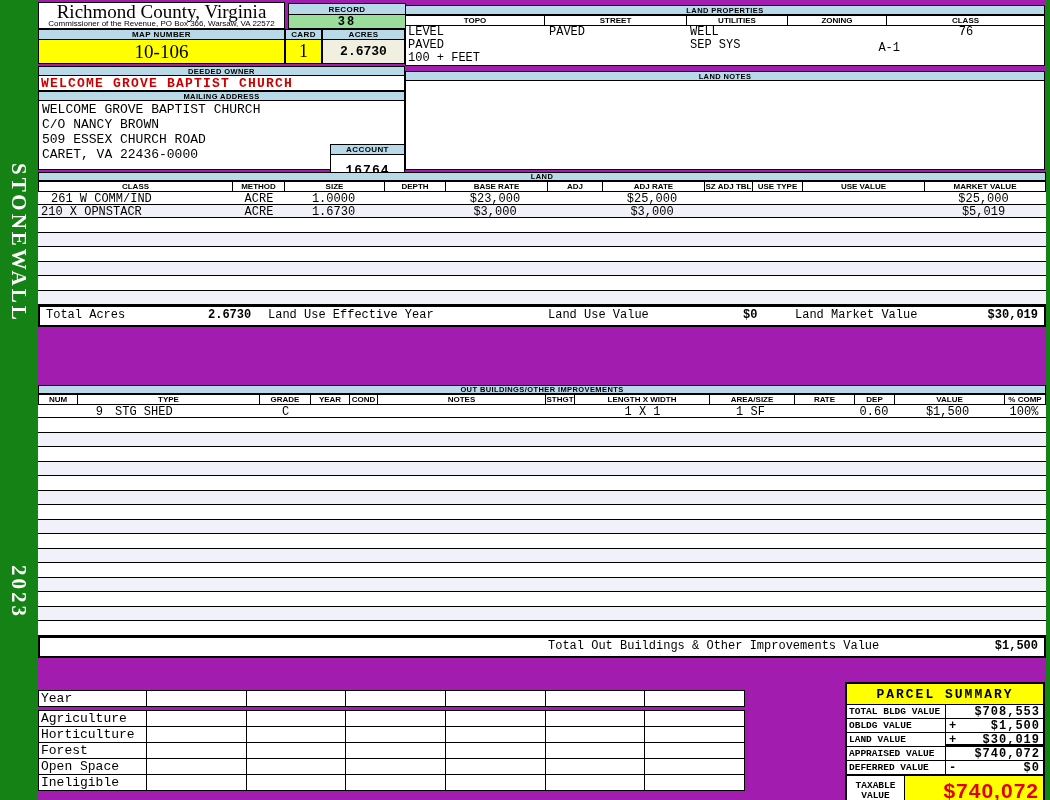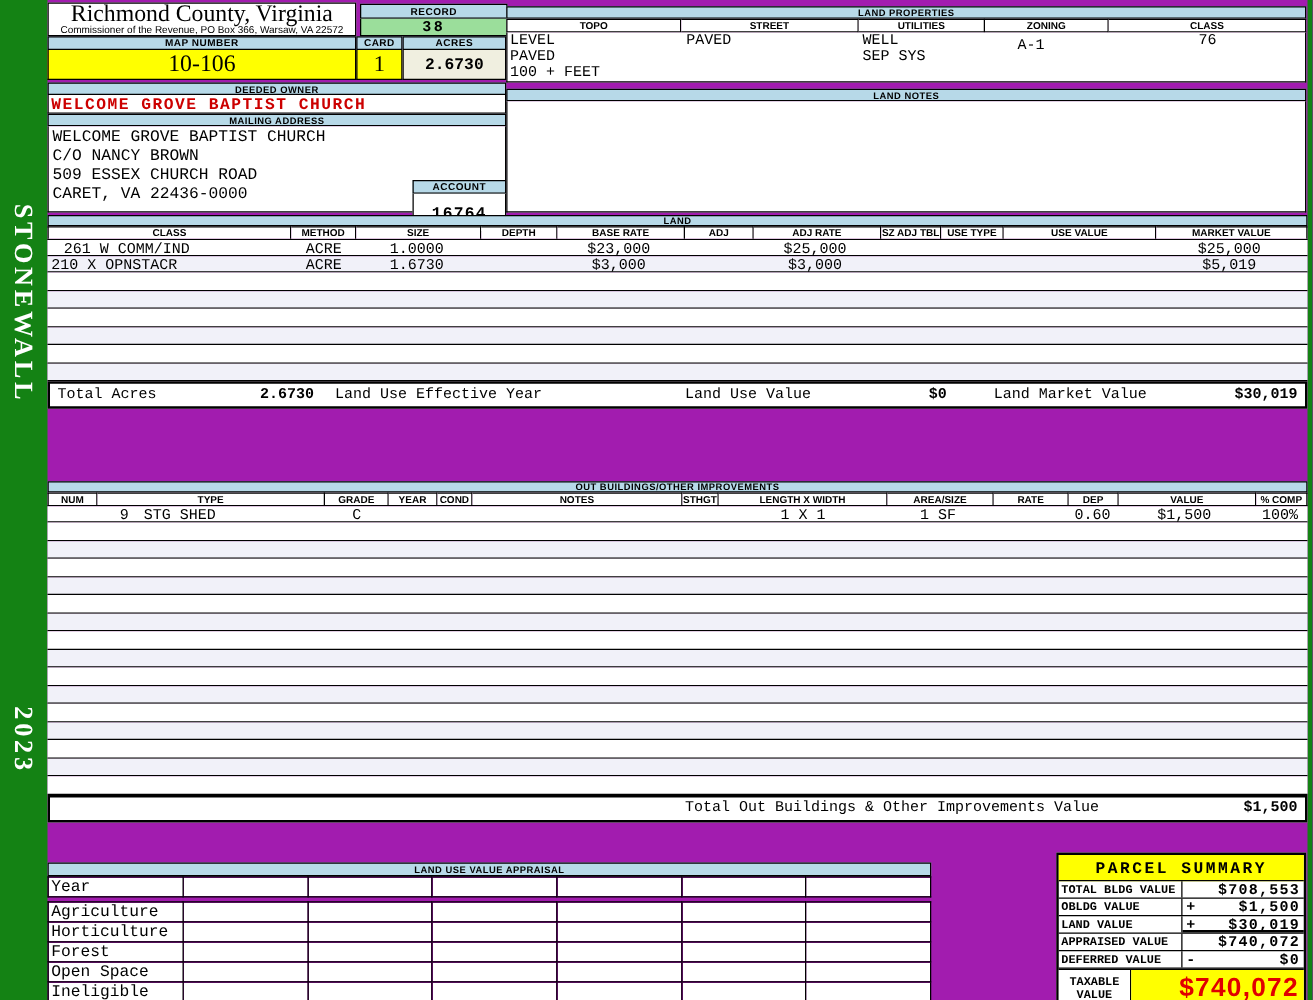--- a/index.html
+++ b/index.html
@@ -149,21 +149,21 @@
       <div class="th" style="width:99px">ZONING</div>
       <div class="th" style="flex:1">CLASS</div>
     </div>
     <div id="lp-body">
       <div style="left:2px;top:0">LEVEL</div>
       <div style="left:2px;top:13px">PAVED</div>
       <div style="left:2px;top:26px">100 + FEET</div>
       <div style="left:143px;top:0">PAVED</div>
       <div style="left:284px;top:0">WELL</div>
       <div style="left:284px;top:13px">SEP SYS</div>
-      <div style="left:408px;top:4px;width:86px;text-align:left">A-1</div>
+      <div style="left:408px;top:16px;width:86px;text-align:right">A-1</div>
       <div style="left:482px;top:0;width:156px;text-align:center">76</div>
     </div>
   </div>
 
   <div id="owner-bar" class="abs hbar">DEEDED OWNER</div>
   <div id="owner-val" class="abs">WELCOME GROVE BAPTIST CHURCH</div>
   <div id="mail-bar" class="abs hbar">MAILING ADDRESS</div>
   <div id="mail-box" class="abs">
     <div>WELCOME GROVE BAPTIST CHURCH</div>
     <div>C/O NANCY BROWN</div>
@@ -287,21 +287,20 @@
       <div class="erow"></div>
       <div class="erow"></div>
     </div>
     <div class="total-row">
       <span style="left:508px">Total Out Buildings &amp; Other Improvements Value</span>
       <span class="bld" style="right:6px">$1,500</span>
     </div>
   </div>
 
   <div id="lu-panel" class="abs">
-    <div class="hbar">LAND USE VALUE APPRAISAL</div>
     <table class="lut">
       <tbody>
           <tr>
         <td class="lu-label">Year</td>
         <td></td>
             <td></td>
         <td></td>
             <td></td>
         <td></td>
             <td></td>

